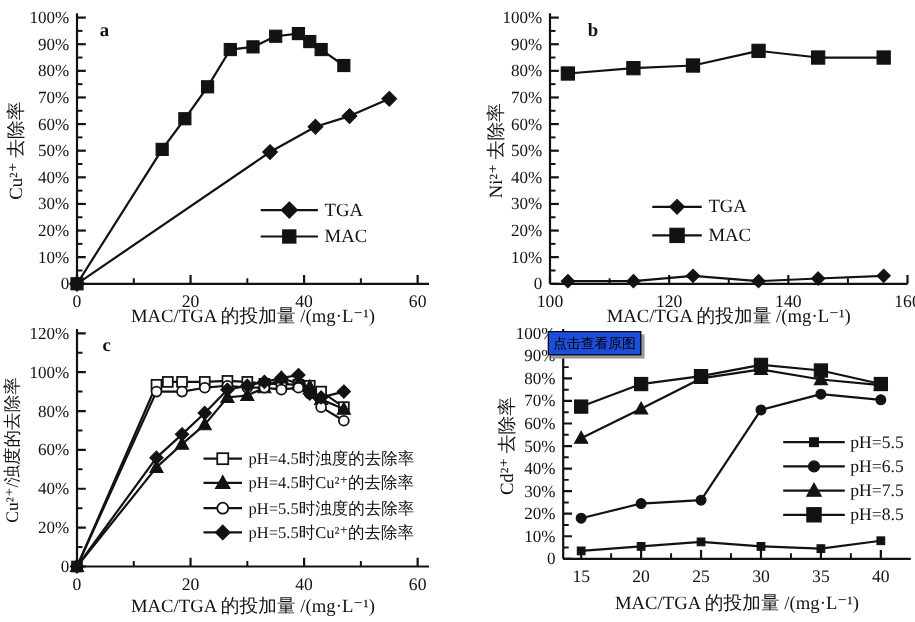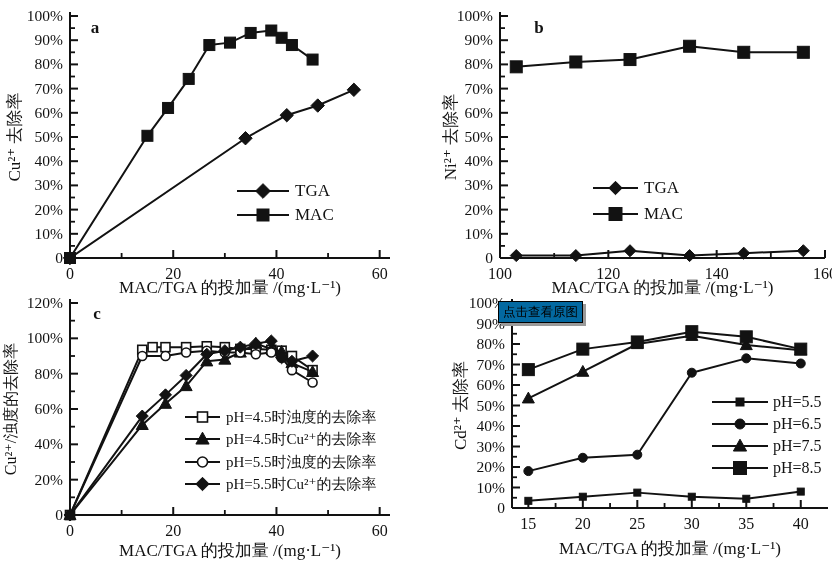--- a/index.html
+++ b/index.html
@@ -3,21 +3,21 @@
 <meta charset="utf-8">
 <style>
   html,body{margin:0;padding:0;background:#fff;}
   .stage{
     position:relative;width:832px;height:565px;background:#ffffff;overflow:hidden;
     font-family:"Liberation Serif","DejaVu Serif",serif;
   }
   .chart-svg{position:absolute;display:block;}
   .badge{
     position:absolute;left:498px;top:301px;z-index:5;
-    background:#0369a1;border:1px solid #000;
+    background:#1d4ed8;border:1px solid #000;
     box-shadow:3px 3px 0 #9a9a9a;
     font-family:"Liberation Sans","DejaVu Sans",sans-serif;
     font-size:12.5px;line-height:1;color:#000;
     padding:4px 4px 3px 4px;white-space:nowrap;cursor:pointer;
   }
 </style>
 </head>
 <body>
 
 <div class="stage">

